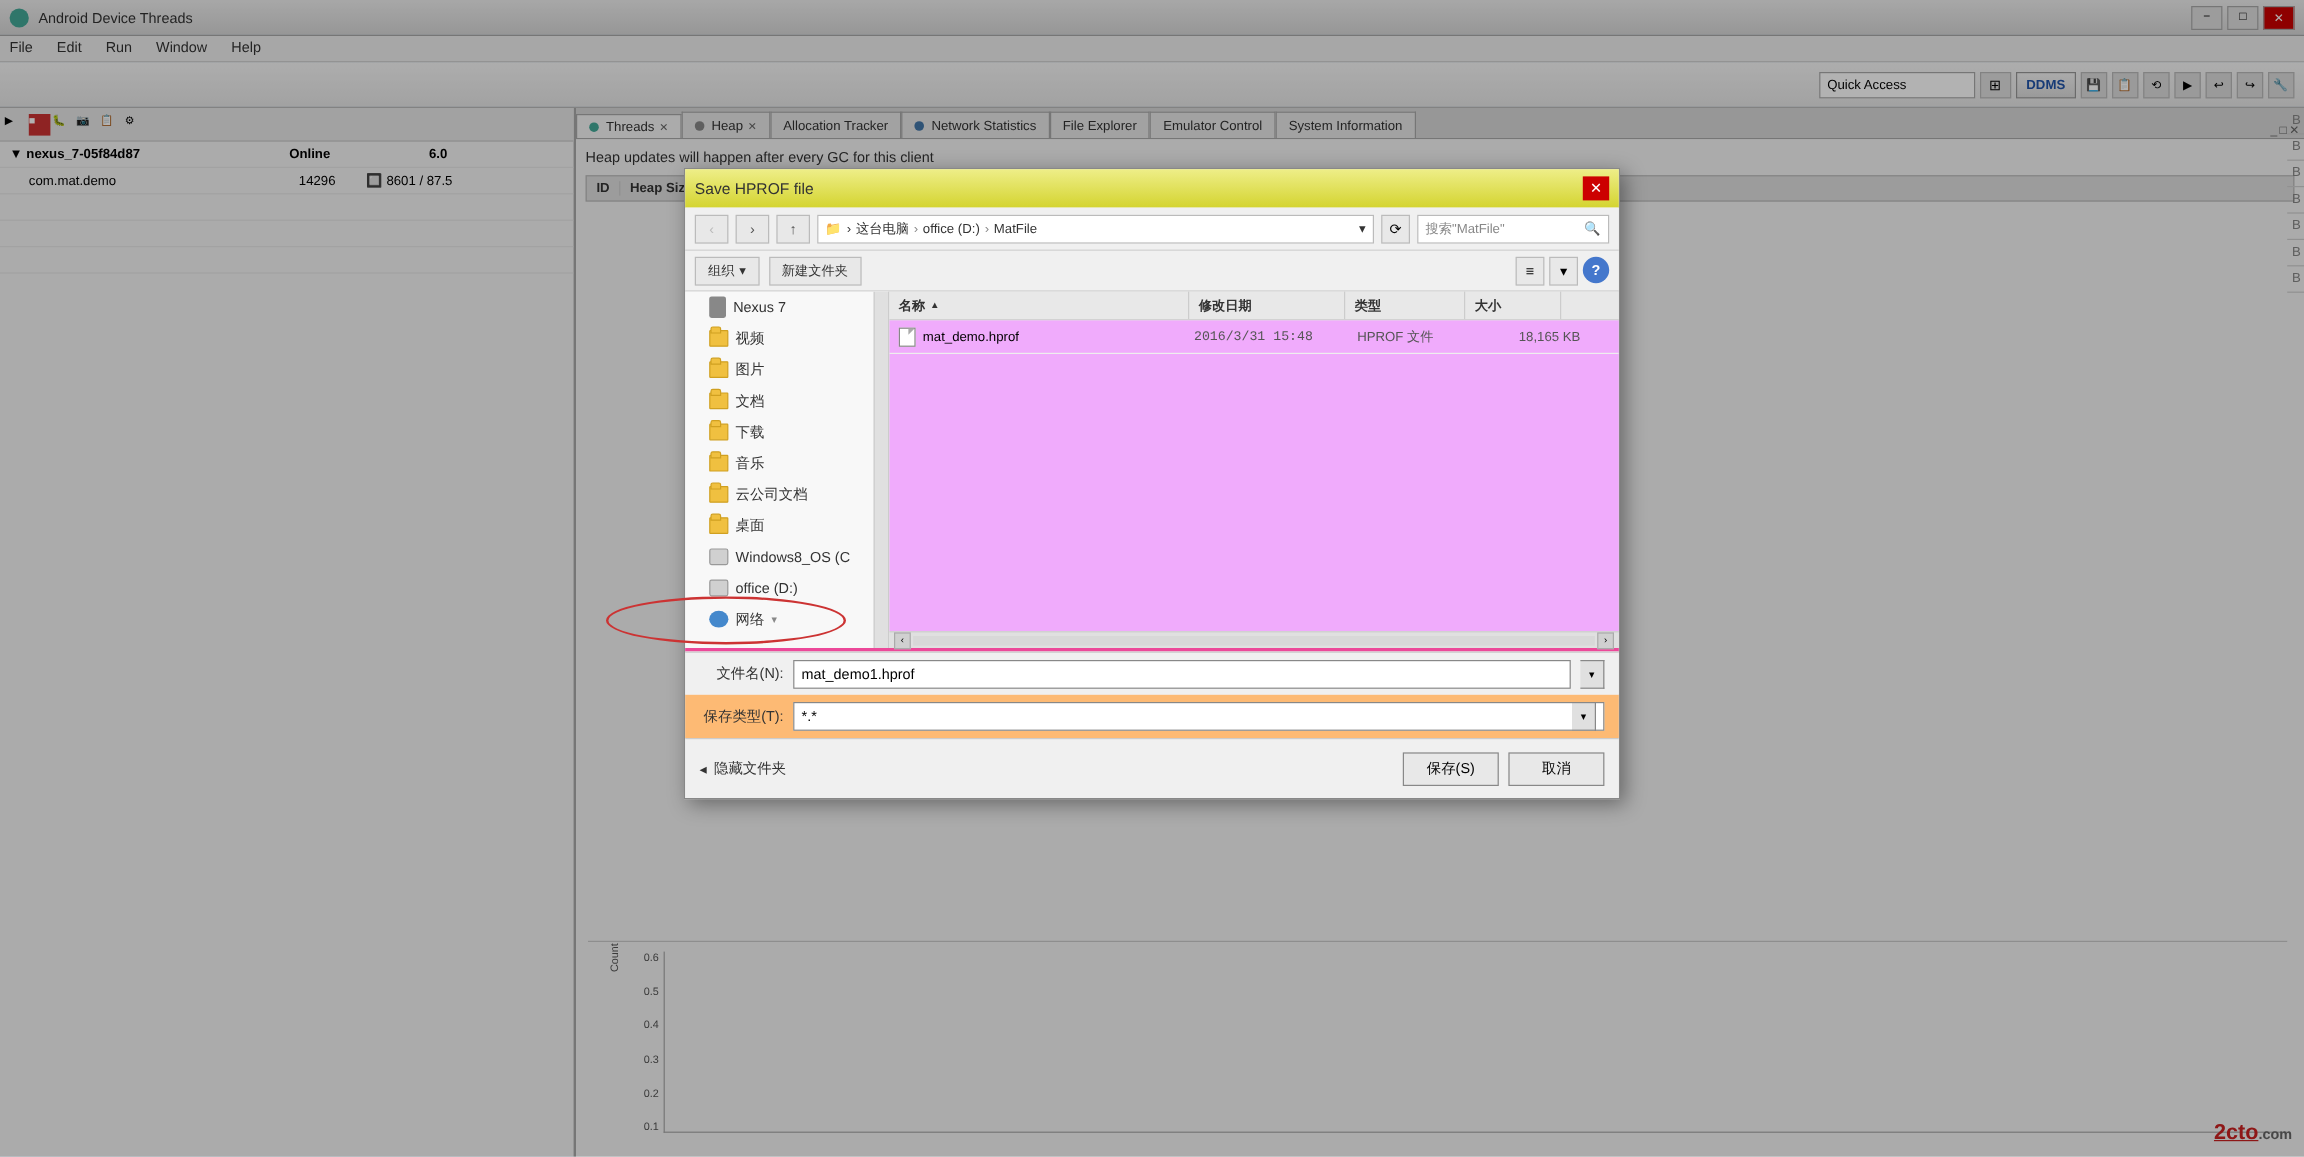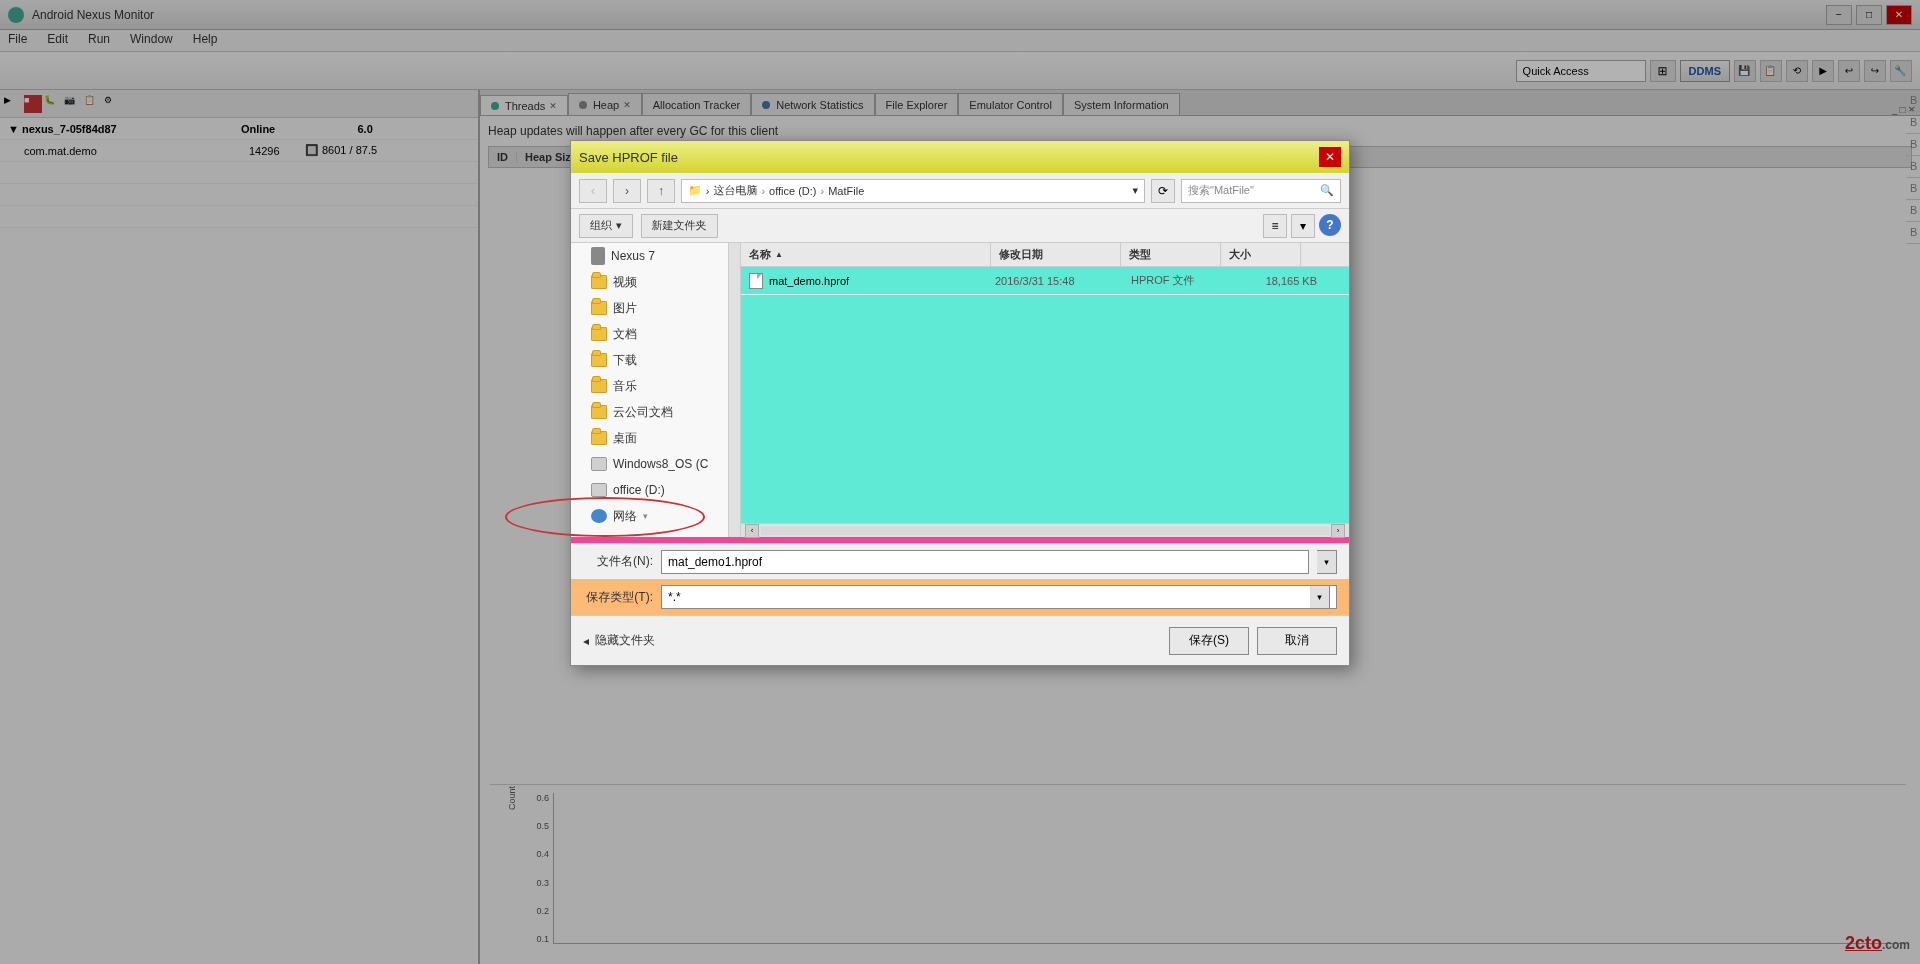--- a/index.html
+++ b/index.html
@@ -396,21 +396,21 @@
       display: flex; align-items: center; justify-content: center;
       font-size: 12px;
       font-weight: bold;
       cursor: pointer;
     }
 
     
     #dialog-body {
       display: flex;
       height: 300px;
-      border-bottom: 6px solid #ec4899;
+      border-bottom: 3px solid #ec4899;
     }
 
     
     #dialog-sidebar {
       width: 170px;
       background: #f8f8f8;
       border-right: 1px solid #ccc;
       overflow-y: auto;
       position: relative;
     }
@@ -498,21 +498,21 @@
       cursor: pointer;
       height: 100%;
       display: flex; align-items: center;
       border-right: 1px solid #ccc;
     }
     .files-col-header:first-child { min-width: 250px; }
 
     .files-list {
       flex: 1;
       overflow-y: auto;
-      background: #5eead4;
+      background: #f0abfc;
     }
 
     .file-row {
       height: 28px;
       display: flex;
       align-items: center;
       border-bottom: 1px solid #eee;
       padding: 0 8px;
       font-size: 11px;
       cursor: pointer;
@@ -529,21 +529,21 @@
     .file-icon::after {
       content: '';
       position: absolute;
       top: 0; right: 0;
       width: 0; height: 0;
       border-left: 5px solid #aaa;
       border-bottom: 5px solid transparent;
     }
 
     .file-name { min-width: 220px; }
-    .file-date { min-width: 130px; color: #555; }
+    .file-date { min-width: 130px; color: #555; font-family: Liberation Mono, monospace; }
     .file-type { min-width: 100px; color: #555; }
     .file-size { min-width: 80px; color: #555; text-align: right; }
 
     
     #dialog-hscroll {
       height: 14px;
       background: #e0e0e0;
       border-top: 1px solid #ccc;
       display: flex;
       align-items: center;
@@ -689,21 +689,21 @@
 
     .wm-red { color: #cc2222; text-decoration: underline; }
     .wm-gray { color: #666; font-size: 12px; }
   </style>
 </head>
 <body>
 
 <div id="title-bar">
   <div style="display:flex;align-items:center;">
     <div class="app-icon"></div>
-    <span class="title-text">Android Nexus Monitor</span>
+    <span class="title-text">Android Device Threads</span>
   </div>
   <div class="window-controls">
     <button class="win-btn">−</button>
     <button class="win-btn">□</button>
     <button class="win-btn close">✕</button>
   </div>
 </div>
 
 <div id="menu-bar">
   <span>File</span>

